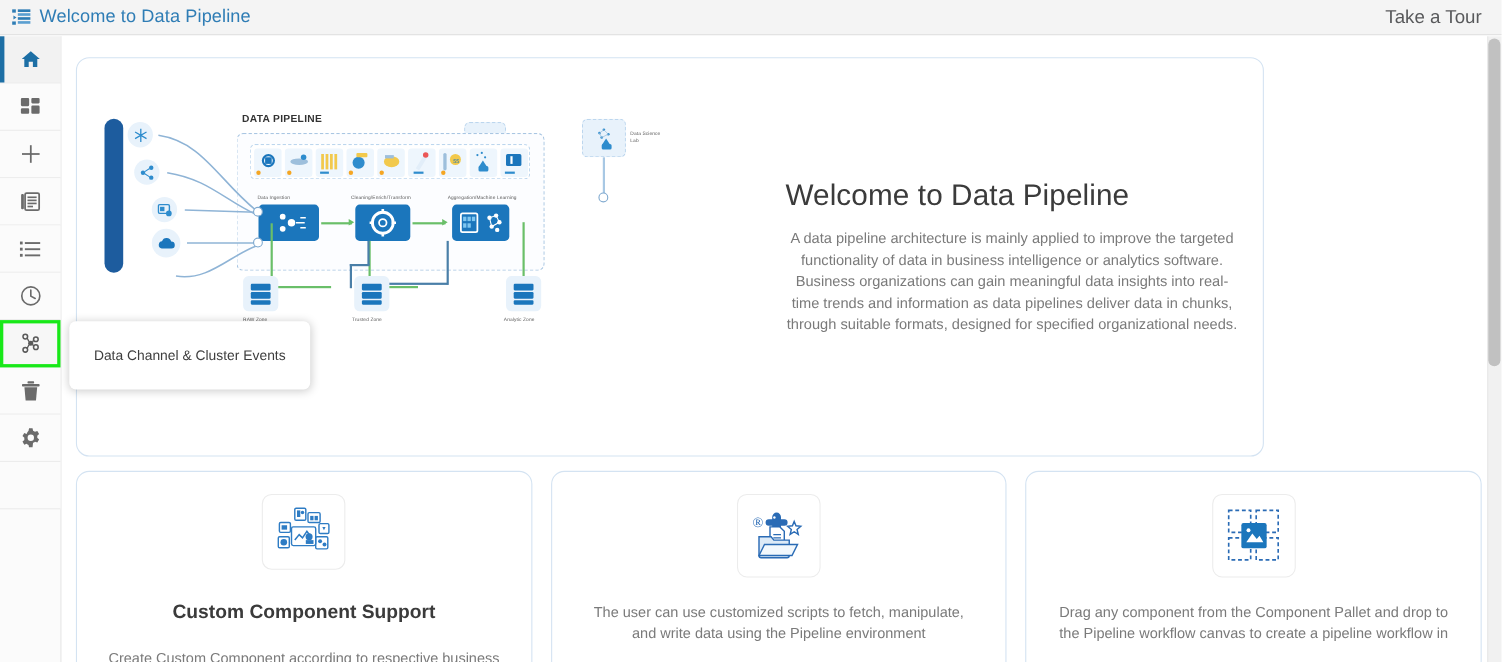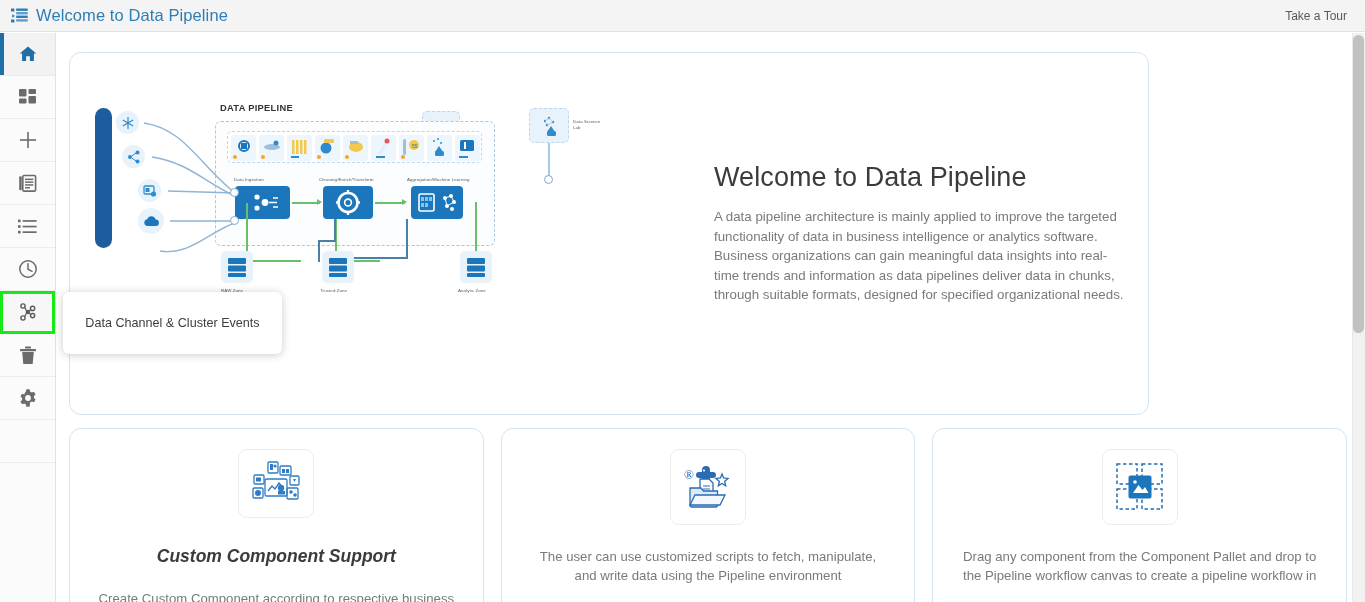--- a/index.html
+++ b/index.html
@@ -23,21 +23,21 @@
   .hdr-icon { width: 17px; height: 15px; display: block; }
   #header-title {
     font-size: 16.5px;
     color: #2f7db5;
     font-weight: 400;
     letter-spacing: .1px;
     white-space: nowrap;
   }
   #take-a-tour {
     position: absolute; right: 18px; top: 50%; transform: translateY(-50%);
-    font-size: 12px; color: #58595b; cursor: pointer; white-space: nowrap;
+    font-size: 17px; color: #58595b; cursor: pointer; white-space: nowrap;
   }
 
   
   #sidebar {
     position: absolute; top: 33px; left: 0;
     width: 56px; height: 569px;
     background: #fbfbfb;
     border-right: 1px solid #e2e2e2;
   }
   .side-item {
@@ -101,21 +101,21 @@
   }
   #hero-text {
     flex: 1; padding-right: 22px; padding-left: 4px;
   }
   #hero-heading {
     font-size: 27px; color: #3b3b3b; font-weight: 400;
     margin: 0 0 14px 0; letter-spacing: .1px;
   }
   #hero-body {
     font-size: 13.3px; color: #7a7a7a; line-height: 19.5px;
-    margin: 0; max-width: 590px;
+    margin: 0; max-width: 590px; text-align: center;
   }
 
   
   #feature-row {
     position: absolute; left: 13px; top: 395px;
     width: 1278px; height: 200px;
     display: flex; gap: 17px;
   }
   .feature-card {
     flex: 1;
@@ -130,21 +130,20 @@
     width: 76px; height: 76px;
     border: 1px solid #ececec;
     border-radius: 9px;
     display: flex; align-items: center; justify-content: center;
     background: #ffffff;
   }
   .feature-title {
     margin-top: 28px;
     font-size: 17.5px; font-weight: bold; color: #3b3b3b;
     text-align: center;
-    font-style: italic;
   }
   .feature-desc {
     margin-top: 22px;
     font-size: 13.2px; color: #7a7a7a; line-height: 19px;
     text-align: center; padding: 0 26px;
   }
 
   
   #vscrollbar-track {
     position: absolute; right: 0; top: 33px;

